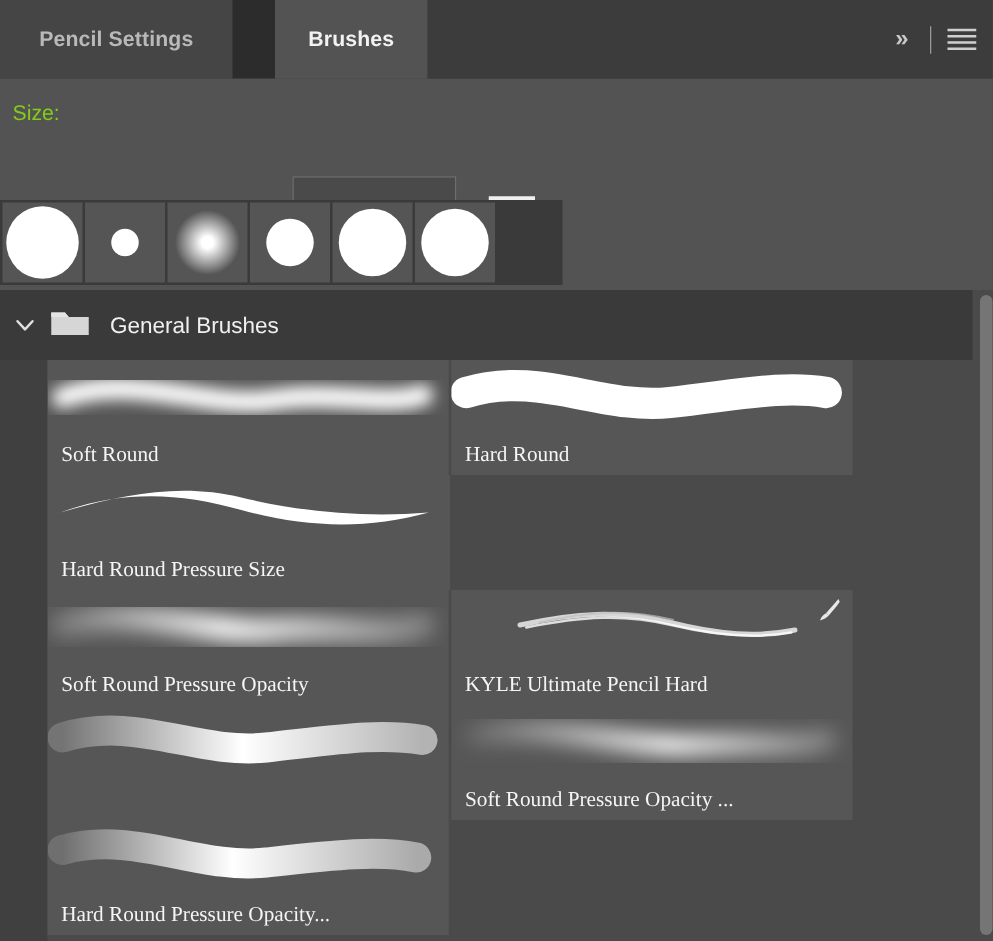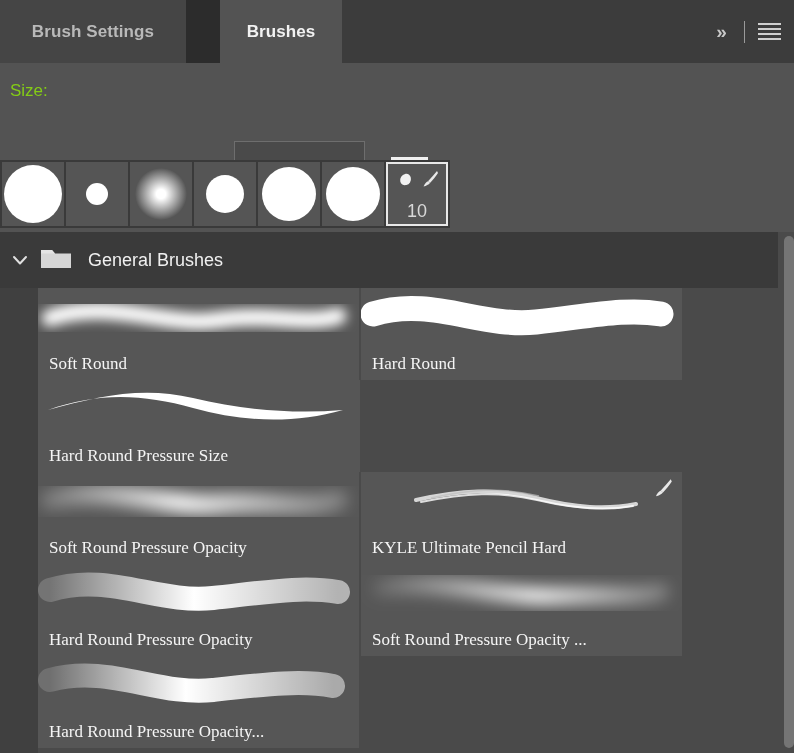--- a/index.html
+++ b/index.html
@@ -278,21 +278,21 @@
     background: #757575;
     border-radius: 5px;
     cursor: pointer;
   }
 </style>
 </head>
 <body>
 
 <div class="tabbar">
   <div class="tab inactive">
-    <span>Brush Settings</span>
+    <span>Pencil Settings</span>
   </div>
   <div class="tab active">
     <span>Brushes</span>
   </div>
   <div class="tabbar-filler"></div>
 
   <div class="tabbar-right">
     <div class="chev-icon">
       <span>»</span>
     </div>
@@ -336,30 +336,20 @@
     <div class="dot soft" style="width:52px;height:52px"></div>
   </div>
   <div class="preset-tile">
     <div class="dot" style="width:38px;height:38px"></div>
   </div>
   <div class="preset-tile">
     <div class="dot" style="width:54px;height:54px"></div>
   </div>
   <div class="preset-tile">
     <div class="dot" style="width:54px;height:54px"></div>
-  </div>
-  <div class="preset-tile selected">
-    <div class="tile-tip"></div>
-    <div class="tile-brush-glyph">
-      <svg width="20" height="20" viewBox="0 0 20 20">
-        <path d="M17 2 C14 5.5 10.5 9.5 8 12.3 L10 14 C12.5 11.2 16 7.2 18 4 Z" fill="#e8e8e8"></path>
-        <path d="M8 12.3 C6 13.2 4.6 15 3.6 17.6 C6.3 16.7 8.6 15.7 10 14 Z" fill="#e8e8e8"></path>
-      </svg>
-    </div>
-    <div class="tile-size-num">10</div>
   </div>
 </div>
 
 <div class="group-header">
   <div class="disclosure">
     <svg width="22" height="22" viewBox="0 0 22 22">
       <path d="M5 8 L11 14.5 L17 8" fill="none" stroke="#e0e0e0" stroke-width="2" stroke-linecap="round" stroke-linejoin="round"></path>
     </svg>
   </div>
   <div class="folder-icon">
@@ -459,21 +449,20 @@
             <defs>
               <linearGradient id="gradD" x1="0" y1="0" x2="1" y2="0">
                 <stop offset="0%" stop-color="#ffffff" stop-opacity="0.18"></stop>
                 <stop offset="50%" stop-color="#ffffff" stop-opacity="1"></stop>
                 <stop offset="100%" stop-color="#ffffff" stop-opacity="0.55"></stop>
               </linearGradient>
             </defs>
             <path d="M12 26 C70 8 120 40 175 34 C230 28 265 22 300 28" stroke="url(#gradD)" stroke-width="24" fill="none" stroke-linecap="round"></path>
           </svg>
         </div>
-        <div class="brush-name">Hard Round Pressure Opacity</div>
       </div>
 
       <div class="brush-cell">
         <div class="stroke-wrap">
           <svg width="322" height="60" viewBox="0 0 322 60">
             <defs>
               <filter id="blurE" x="-30%" y="-90%" width="160%" height="320%">
                 <feGaussianBlur stdDeviation="8"></feGaussianBlur>
               </filter>
               <linearGradient id="gradE" x1="0" y1="0" x2="1" y2="0">

